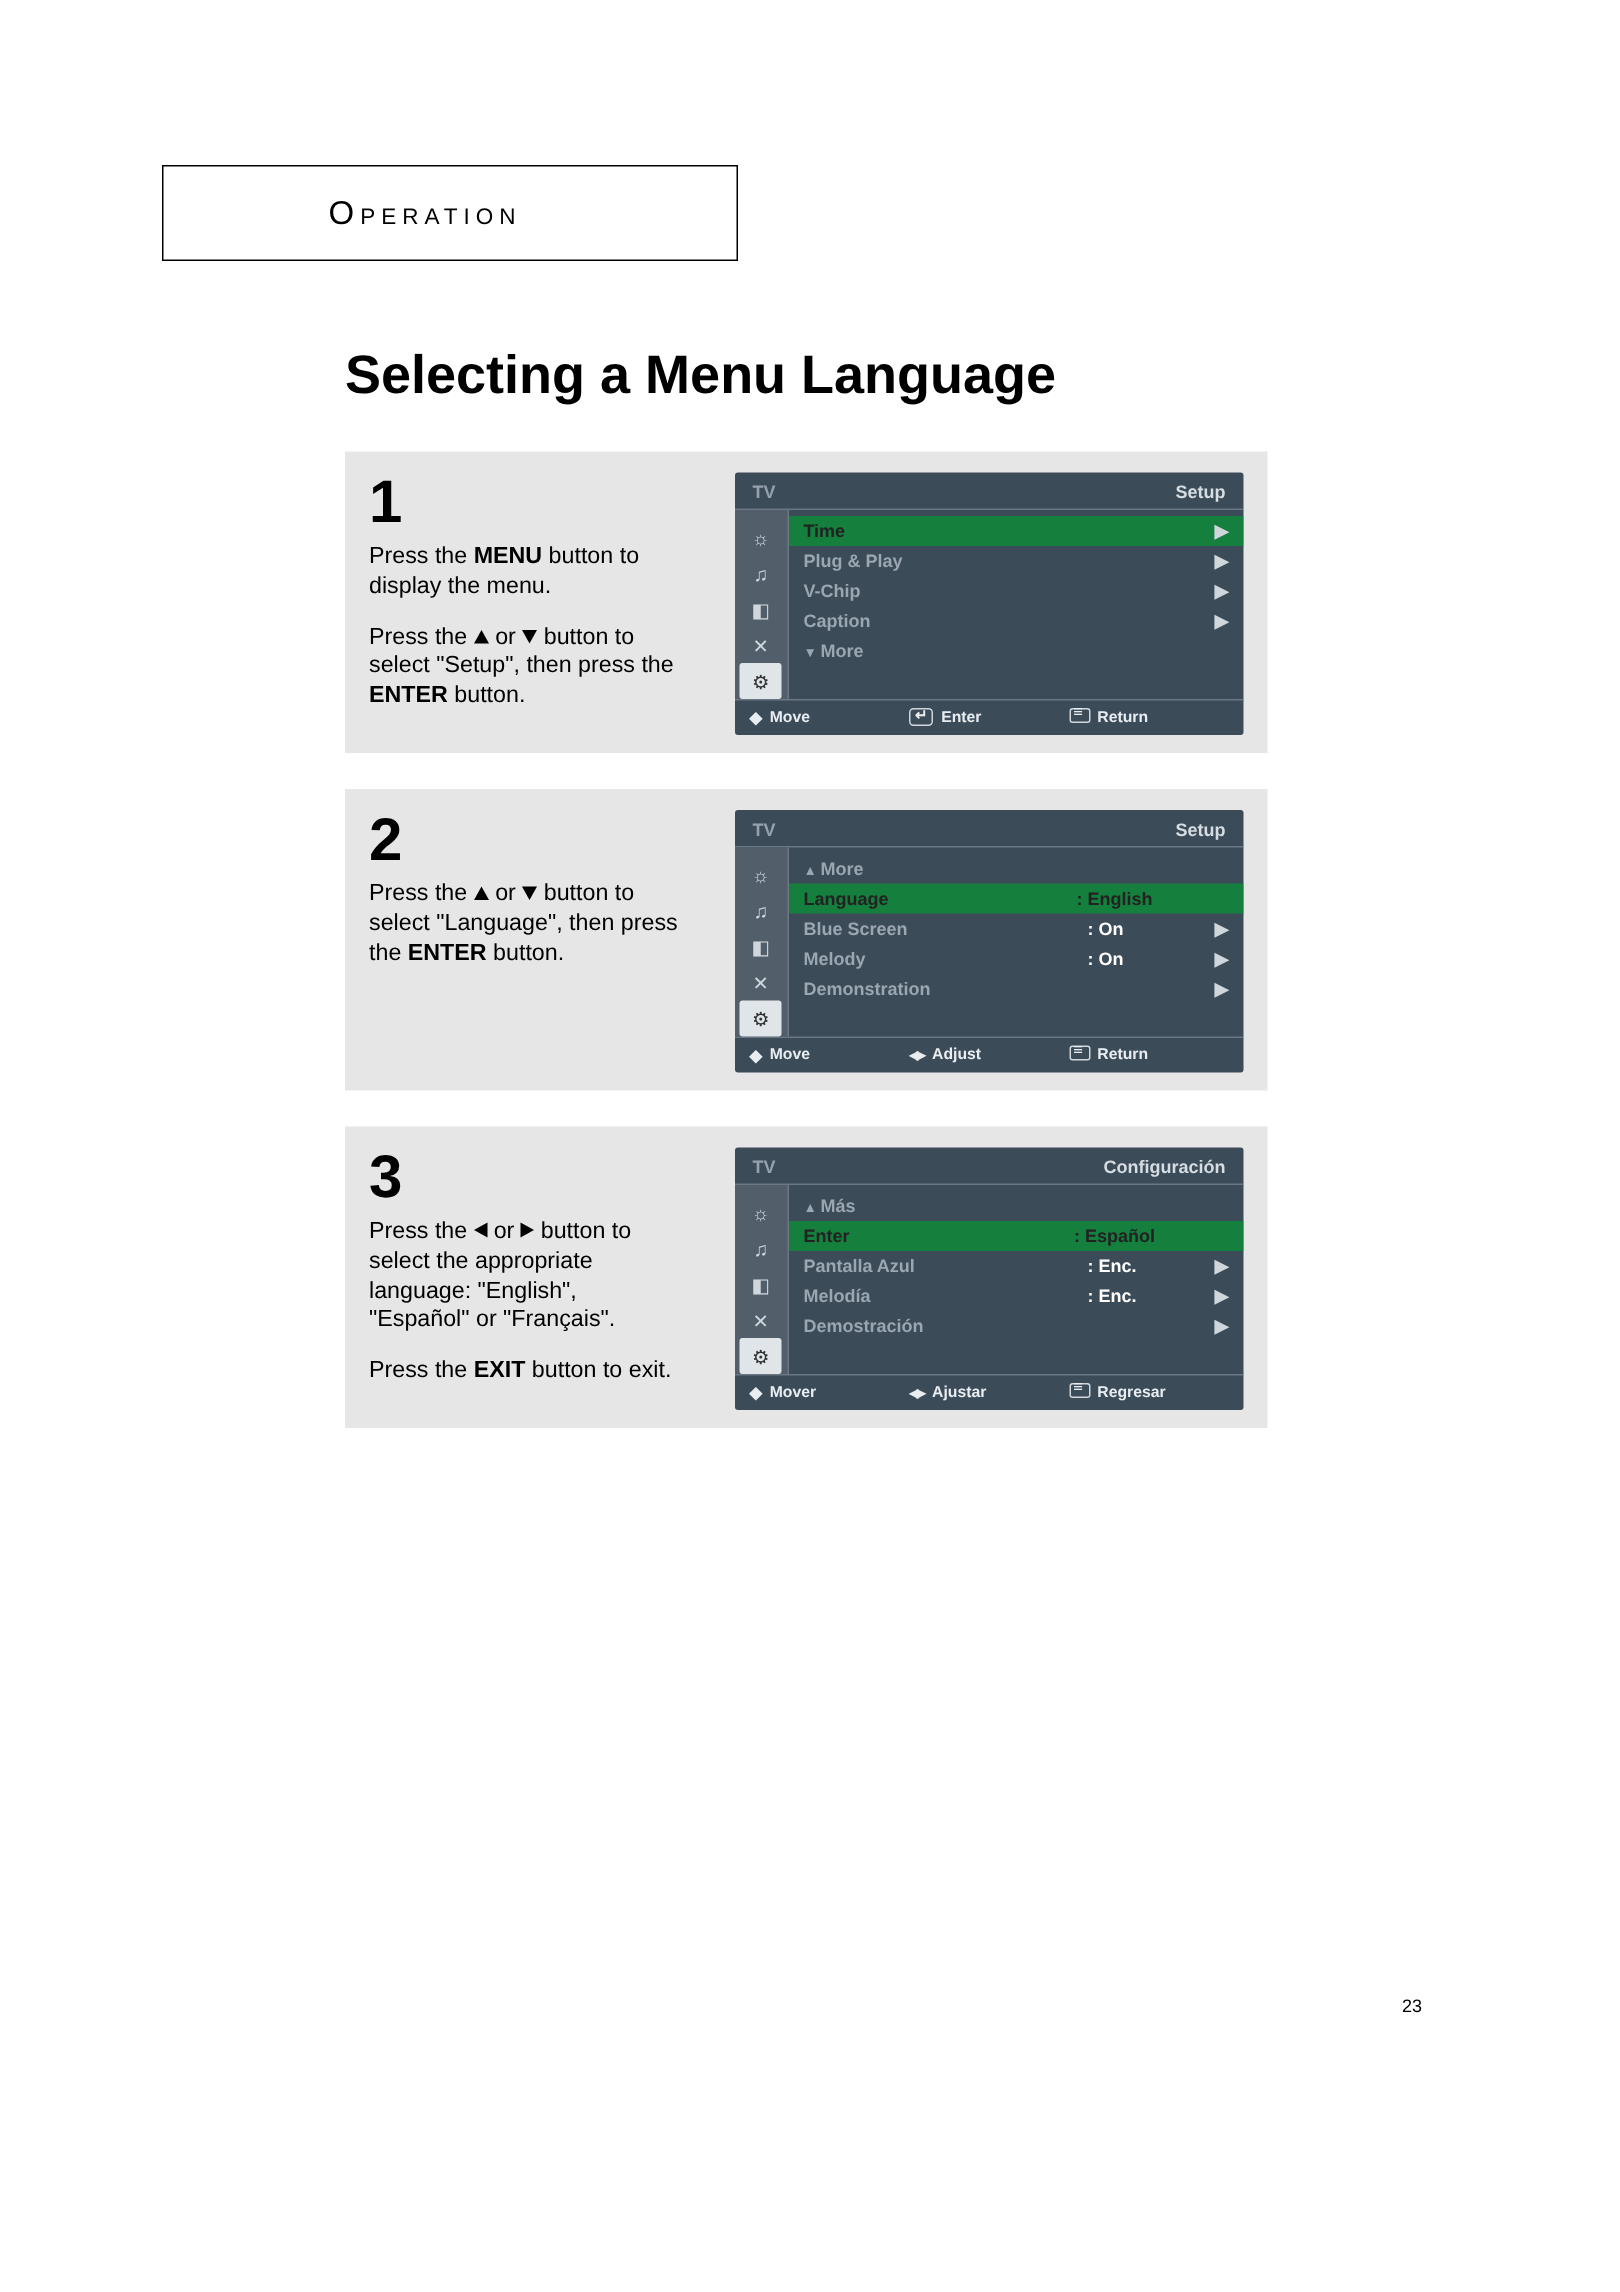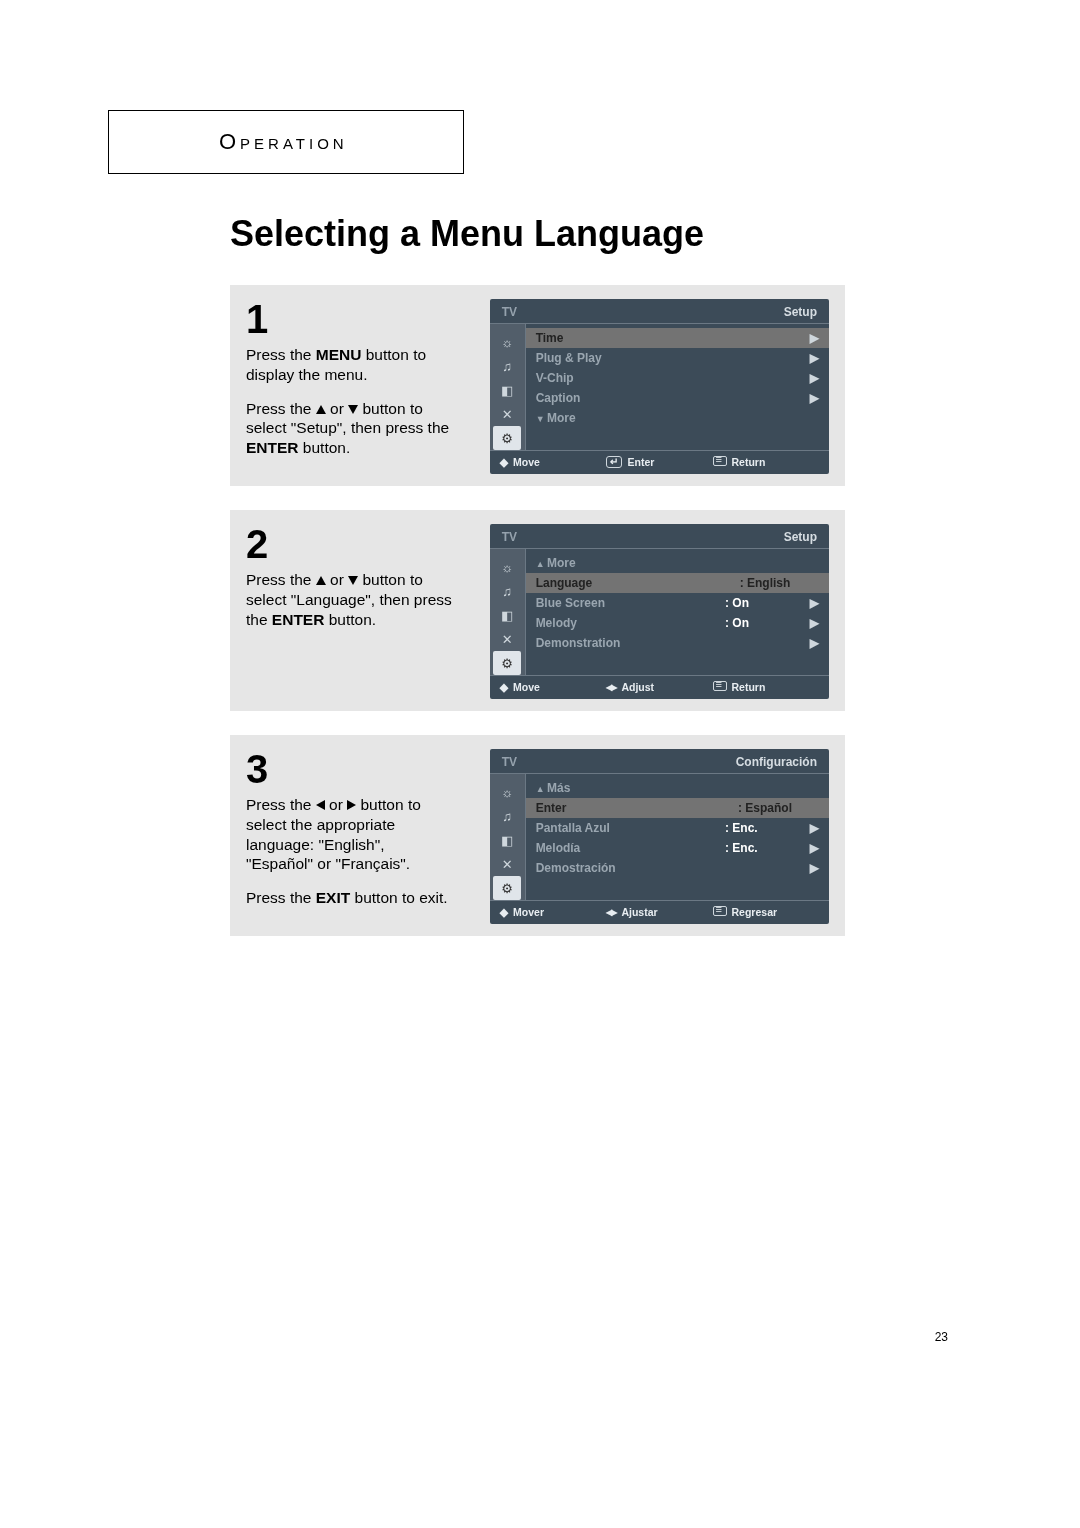--- a/index.html
+++ b/index.html
@@ -14,23 +14,23 @@
   }
   .page {
     position: absolute;
     left: 120px;
     top: 110px;
     width: 840px;
   }
   .section-box {
     border: 1.5px solid #000;
     padding: 18px 30px 18px 110px;
-    width: 356px;
+    width: 384px;
     margin-left: -12px;
-    margin-bottom: 39px;
+    margin-bottom: 55px;
   }
   .section-label {
     font-size: 22px;
     letter-spacing: 4px;
     font-variant: small-caps;
   }
   .page-title {
     font-size: 36px;
     font-weight: bold;
     margin: 0 0 30px 110px;
@@ -113,22 +113,23 @@
     display: flex;
     align-items: center;
     padding: 3px 10px;
     font-weight: bold;
     color: #9aa6b0;
   }
   .osd-row .label { flex: 1; }
   .osd-row .val { width: 80px; color: #ffffff; }
   .osd-row .arrow { width: 14px; text-align: right; color: #cfd7dd; }
   .osd-row.sel {
-    background: #737373;
+    background: #15803d;
     color: #222;
+    gap: 22px;
   }
   .osd-row.sel .val { color: #222; text-align: center; }
   .osd-row.more { color: #9aa6b0; }
   .osd-row.more .label::before { content: "▼ "; font-size: 9px; }
   .osd-row.moreup .label::before { content: "▲ "; font-size: 9px; }
   .osd-foot {
     border-top: 1px solid #6b7884;
     display: flex;
     padding: 5px 10px;
     font-size: 10.5px;

